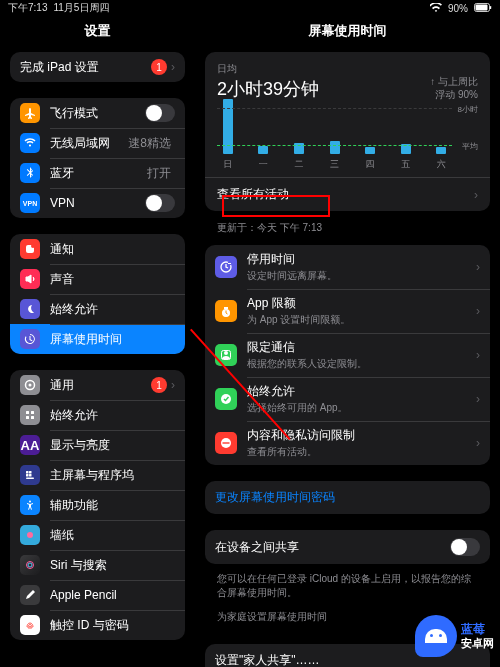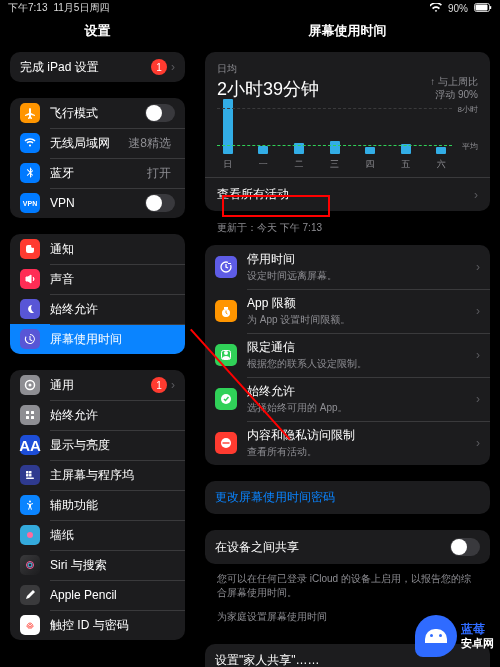--- a/index.html
+++ b/index.html
@@ -196,21 +196,21 @@
           <svg width="12" height="12" viewBox="0 0 12 12">
               <rect x="2" y="2" width="3" height="3" rx="0.5" fill="#fff"></rect>
               <rect x="7" y="2" width="3" height="3" rx="0.5" fill="#fff"></rect>
               <rect x="2" y="7" width="3" height="3" rx="0.5" fill="#fff"></rect>
               <rect x="7" y="7" width="3" height="3" rx="0.5" fill="#fff"></rect>
             </svg>
         </div>
         <span class="row-label">始终允许</span>
       </div>
       <div class="row">
-        <div class="icon" style="background:#1d4ed8;font-size:15px;font-weight:700">AA</div>
+        <div class="icon" style="background:#4c1d95;font-size:13px;font-weight:700">AA</div>
         <span class="row-label">显示与亮度</span>
       </div>
       <div class="row">
         <div class="icon" style="background:#2f3a8f">
           <svg width="12" height="12" viewBox="0 0 12 12">
               <rect x="2" y="2" width="2.5" height="2.5" rx="0.5" fill="#fff"></rect>
               <rect x="5" y="2" width="2.5" height="2.5" rx="0.5" fill="#fff"></rect>
               <rect x="2" y="5" width="2.5" height="2.5" rx="0.5" fill="#fff"></rect>
               <rect x="5" y="5" width="2.5" height="2.5" rx="0.5" fill="#fff"></rect>
               <rect x="2" y="8.5" width="8" height="1.5" rx="0.75" fill="#fff"></rect>

